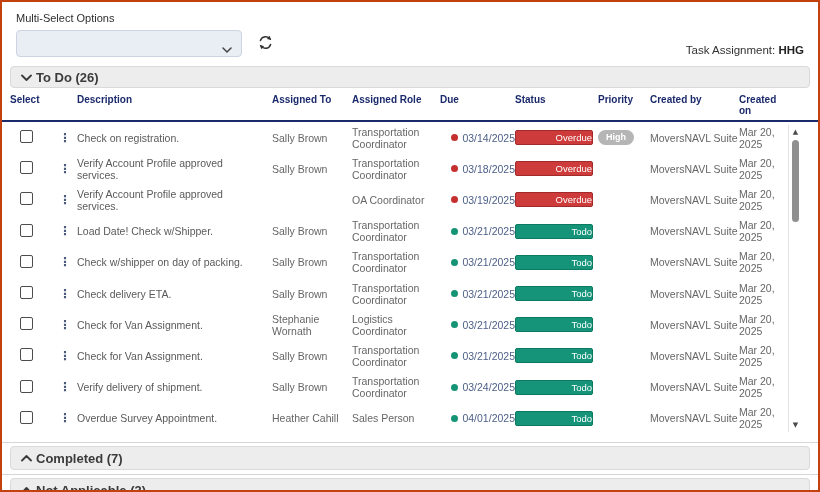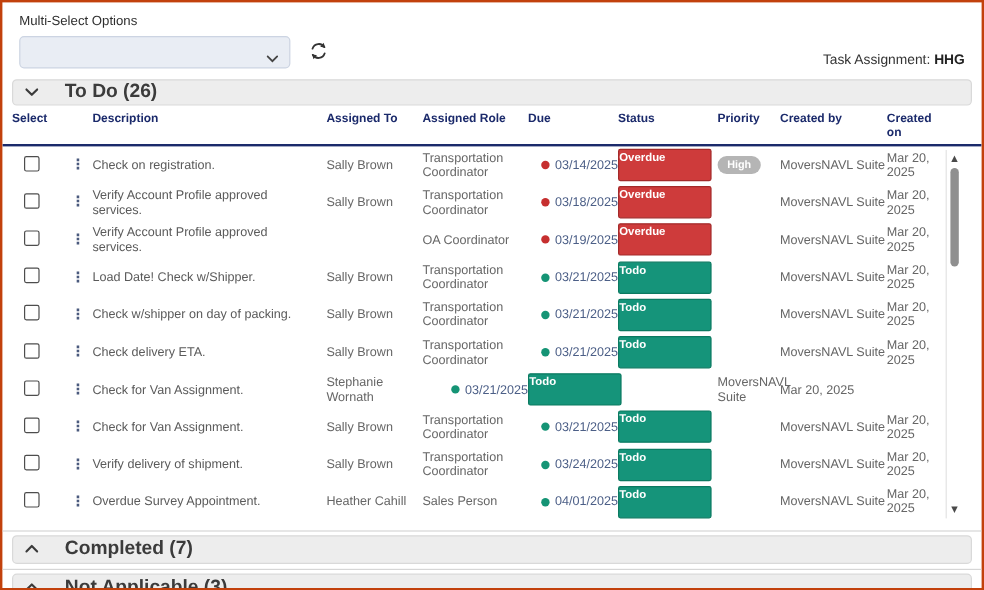--- a/index.html
+++ b/index.html
@@ -18,42 +18,42 @@
   .ms-label{font-size:11px;color:#2e2e2e;margin-bottom:6px;}
   .controls-row{display:flex;align-items:center;}
   .select-box{width:226px;height:27px;background:#e9edf4;border:1px solid #ccd4e2;border-radius:4px;position:relative;cursor:pointer;}
   .select-value{font-size:11px;color:#333;line-height:25px;padding-left:8px;}
   .select-chevron{position:absolute;right:9px;top:9px;}
   .refresh-btn{margin-left:15px;background:none;border:none;cursor:pointer;display:flex;align-items:center;}
   .task-def{margin-left:auto;font-size:11.5px;color:#333;margin-top:12px;}
   .task-def b{color:#222;}
 
   
-  .section-bar{margin:4px 8px 0 8px;height:22px;background:#ededed;border:1px solid #d9d9d9;border-radius:4px;display:flex;align-items:center;padding:0 10px;gap:22px;font-size:16px;font-weight:bold;color:#3b3b3b;cursor:pointer;}
+  .section-bar{margin:4px 8px 0 8px;height:22px;background:#ededed;border:1px solid #d9d9d9;border-radius:4px;display:flex;align-items:center;padding:0 10px;gap:4px;font-size:13px;font-weight:bold;color:#3b3b3b;cursor:pointer;}
   .section-bar.bottom{height:24px;margin-top:3px;}
   .hdivider{border:none;border-top:1px solid #d6d6d6;margin-top:7px;}
   .hdivider.mid{margin-top:4px;}
 
   
   .thead{margin-top:3px;border-bottom:2px solid var(--header-text);padding:3px 0 4px 8px;}
   .thead-grid{display:grid;grid-template-columns:67px 195px 80px 88px 75px 83px 52px 89px 52px;font-size:10px;font-weight:bold;color:var(--header-text);}
 
   
   .tbody{position:relative;height:313px;overflow:hidden;}
   .trow{display:grid;grid-template-columns:49px 18px 195px 80px 88px 75px 83px 52px 89px 52px;height:31.2px;align-items:center;font-size:10.5px;color:#666;padding-left:8px;}
   .checkbox{appearance:none;-webkit-appearance:none;width:13px;height:13px;border:1.5px solid #4d4d4d;border-radius:2px;background:#fff;margin-left:10px;cursor:pointer;}
   .kebab{color:#4a5a7d;font-family:"DejaVu Sans",sans-serif;font-size:12px;font-weight:bold;cursor:pointer;background:none;border:none;line-height:1;}
   .col-desc{color:#5a5a5a;padding-right:8px;}
   .col-assignee{padding-right:6px;line-height:12px;}
   .col-role{padding-right:10px;line-height:12px;}
   .col-due{display:flex;align-items:center;gap:4px;color:#4c5f87;justify-content:flex-end;}
   .dot{width:7px;height:7px;border-radius:50%;flex:0 0 auto;}
   .dot.overdue{background:var(--dot-overdue);}
   .dot.todo{background:var(--dot-todo);}
-  .badge{display:inline-block;width:78px;height:27px;line-height:13px;text-align:left;font-size:9.5px;font-weight:bold;color:#fff;border-radius:2px;}
+  .badge{display:inline-block;width:78px;height:15px;line-height:13px;text-align:right;font-size:9.5px;font-weight:normal;color:#fff;border-radius:2px;}
   .badge.overdue{background:var(--overdue);border:1px solid var(--overdue-border);}
   .badge.todo{background:var(--todo);border:1px solid var(--todo-border);}
   .pill{display:inline-block;padding:2px 8px 2.5px 8px;background:var(--priority-pill);color:#fff;font-size:9px;font-weight:bold;border-radius:9px;}
 
   
   .vscroll{position:absolute;right:16px;top:3px;height:307px;width:14px;border-left:1px solid #e3e3e3;display:flex;flex-direction:column;align-items:center;padding:3px 0;}
   .scroll-arrow{font-size:7px;color:#4a4a4a;line-height:8px;cursor:pointer;font-family:"DejaVu Sans",sans-serif;}
   .scroll-thumb{width:7px;height:82px;background:#8f8f8f;border-radius:4px;margin-top:4px;cursor:grab;}
   .scroll-arrow.down{margin-top:auto;}
 </style>
@@ -211,20 +211,21 @@
     <div></div>
     <div>MoversNAVL Suite</div>
     <div>Mar 20, 2025</div>
   </div>
 
   <div class="trow">
     <div><input type="checkbox" class="checkbox" style=""></div>
     <div><button class="kebab">⋮</button></div>
     <div class="col-desc">Check for Van Assignment.</div>
     <div class="col-assignee">Stephanie Wornath</div>
+    <div class="col-role">Logistics Coordinator</div>
     <div class="col-due">
       <span class="dot todo"></span>
       <span>03/21/2025</span>
     </div>
     <div><span class="badge todo">Todo</span></div>
     <div></div>
     <div>MoversNAVL Suite</div>
     <div>Mar 20, 2025</div>
   </div>
 

